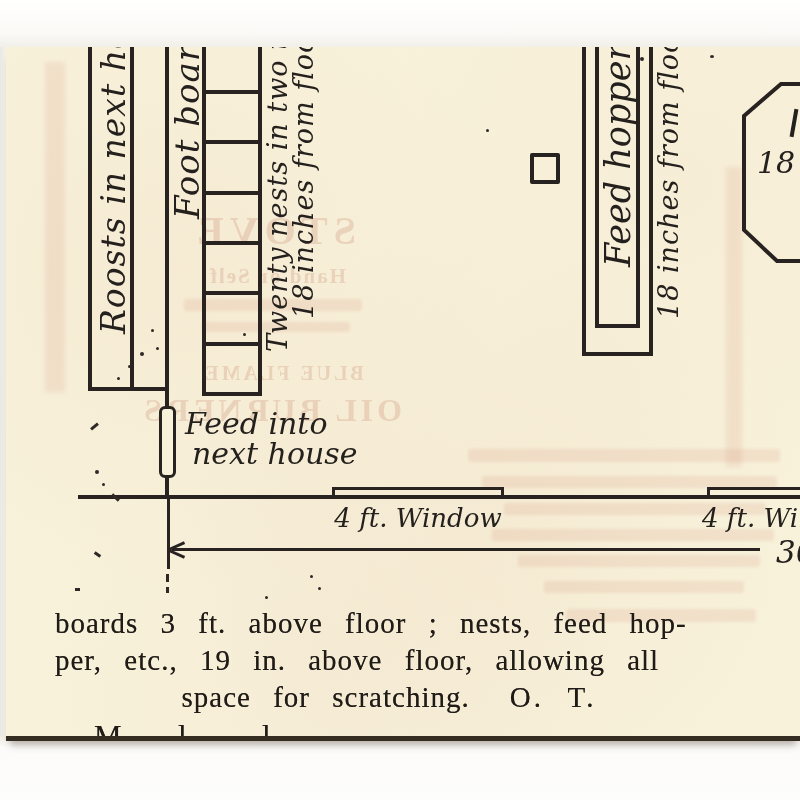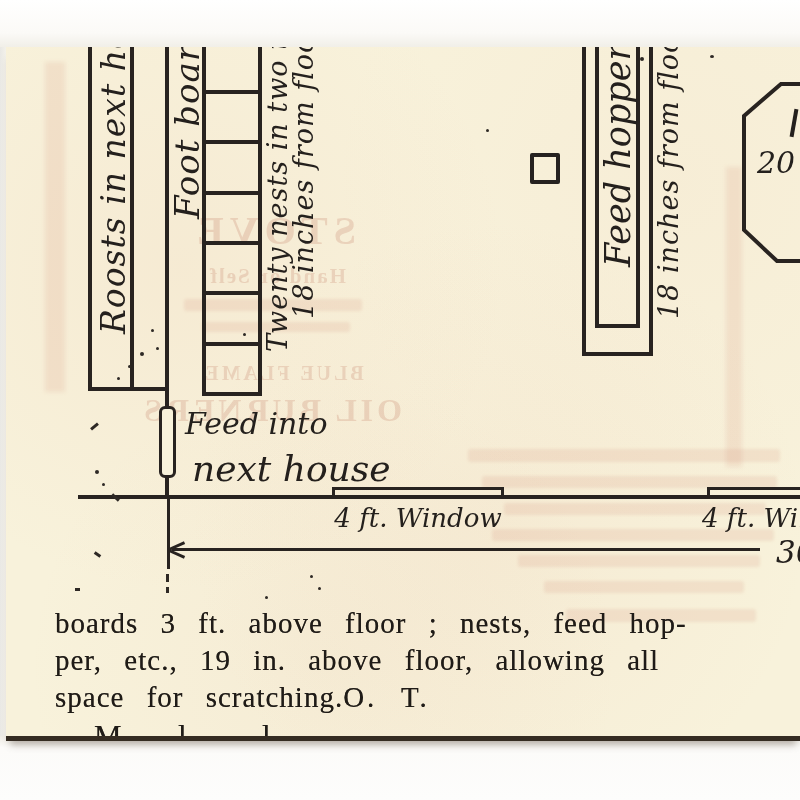--- a/index.html
+++ b/index.html
@@ -52,21 +52,21 @@
     filter:blur(0.6px);}
   .gbar{position:absolute;background:rgba(198,116,90,0.13);filter:blur(1.5px);border-radius:3px;}
   .gband{position:absolute;background:rgba(205,130,105,0.14);filter:blur(2px);}
   
   .para{position:absolute;left:49px;top:558px;width:700px;}
   .pline{
     font-family:Liberation Serif, serif;font-size:29px;line-height:37px;
     color:#1f1b17;word-spacing:14px;letter-spacing:1px;white-space:nowrap;
     text-shadow:0 0 0.6px rgba(30,25,20,0.7);
   }
-  .pline-last{display:flex;justify-content:flex-start;}
+  .pline-last{display:flex;justify-content:center;gap:40px;}
   .attribution{letter-spacing:3px;margin-right:32px;}
   .frag-row{position:absolute;left:88px;top:672px;width:320px;height:30px;
     font-family:"Liberation Serif",serif;font-size:31px;color:#1f1b17;
     text-shadow:0 0 0.6px rgba(30,25,20,0.7);}
   .frag-row span{position:absolute;top:0;}
   .octagon-svg{position:absolute;}
   .partial-stroke{position:absolute;width:4px;height:28px;background:#24201d;transform:rotate(10deg);}
 </style>
 </head>
 <body>
@@ -96,21 +96,21 @@
   <div class="boxcol" style="left:82px;top:-4px;width:38px;height:344px;"></div>
   <div class="ink-h" style="left:82px;top:340px;width:81px;"></div>
   <div class="vlabel" style="left:88px;top:287px;font-size:33px;line-height:40px;letter-spacing:1px;">Roosts in next house</div>
 
   <div class="ink-v" style="left:159px;top:-4px;height:363px;"></div>
   <div class="ink-v" style="left:159px;top:431px;height:18px;"></div>
   <div class="vlabel" style="left:166px;top:172px;font-size:34px;line-height:30px;letter-spacing:1px;">Foot board</div>
 
   <div class="door-leaf" style="left:153px;top:359px;width:11px;height:66px;"></div>
   <div class="hlabel" style="left:179px;top:362px;font-size:30px;line-height:30px;">Feed into</div>
-  <div class="hlabel" style="left:186px;top:407px;font-size:36px;line-height:30px;">next house</div>
+  <div class="hlabel" style="left:186px;top:392px;font-size:30px;line-height:30px;">next house</div>
 
   <div class="boxcol" style="left:196px;top:-4px;width:52px;height:349px;border-bottom:4px solid #282320;">
     <div class="divider" style="top:47px;"></div>
     <div class="divider" style="top:97px;"></div>
     <div class="divider" style="top:148px;"></div>
     <div class="divider" style="top:198px;"></div>
     <div class="divider" style="top:248px;"></div>
     <div class="divider" style="top:299px;"></div>
   </div>
   <div class="vlabel" style="left:258px;top:305px;font-size:27px;line-height:28px;letter-spacing:1px;">Twenty nests in two tiers</div>
@@ -119,21 +119,21 @@
   <div class="square-marker" style="left:524px;top:106px;width:22px;height:23px;"></div>
 
   <div style="position:absolute;left:576px;top:-8px;width:63px;height:309px;border:4px solid #282320;"></div>
   <div style="position:absolute;left:589px;top:-8px;width:37px;height:281px;border:4px solid #282320;"></div>
   <div class="vlabel" style="left:593px;top:220px;font-size:35px;line-height:38px;">Feed hopper</div>
   <div class="vlabel" style="left:646px;top:272px;font-size:27px;line-height:34px;letter-spacing:1px;">18 inches from floor</div>
 
   <svg class="octagon-svg" style="left:735px;top:35px;" width="80" height="182">
     <path d="M 80 2 L 40 2 L 3 34 L 3 148 L 36 179 L 80 179" fill="none" stroke="#282320" stroke-width="4"></path>
   </svg>
-  <div class="hlabel" style="left:751px;top:98px;font-size:30px;">20</div>
+  <div class="hlabel" style="left:751px;top:98px;font-size:30px;">18</div>
   <div class="partial-stroke" style="left:786px;top:62px;"></div>
 
   <div class="ink-h" style="left:72px;top:448px;width:722px;"></div>
   <div class="ink-h" style="left:326px;top:440px;width:172px;height:3px;"></div>
   <div class="ink-v" style="left:326px;top:440px;height:12px;width:3px;"></div>
   <div class="ink-v" style="left:495px;top:440px;height:12px;width:3px;"></div>
   <div class="hlabel" style="left:326px;top:456px;width:172px;text-align:center;font-size:26px;">4 ft. Window</div>
   <div class="ink-h" style="left:701px;top:440px;width:93px;height:3px;"></div>
   <div class="ink-v" style="left:701px;top:440px;height:12px;width:3px;"></div>
   <div class="hlabel" style="left:696px;top:456px;font-size:26px;">4 ft. Window</div>

